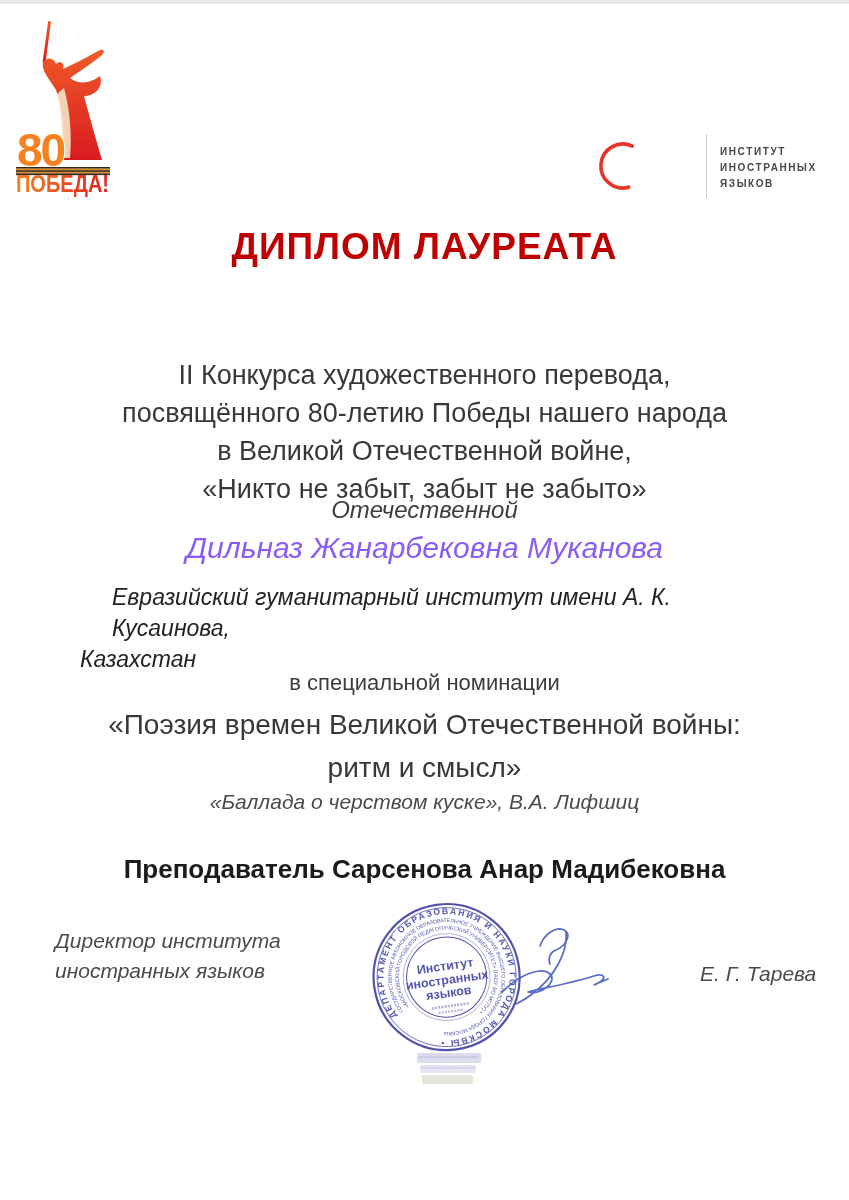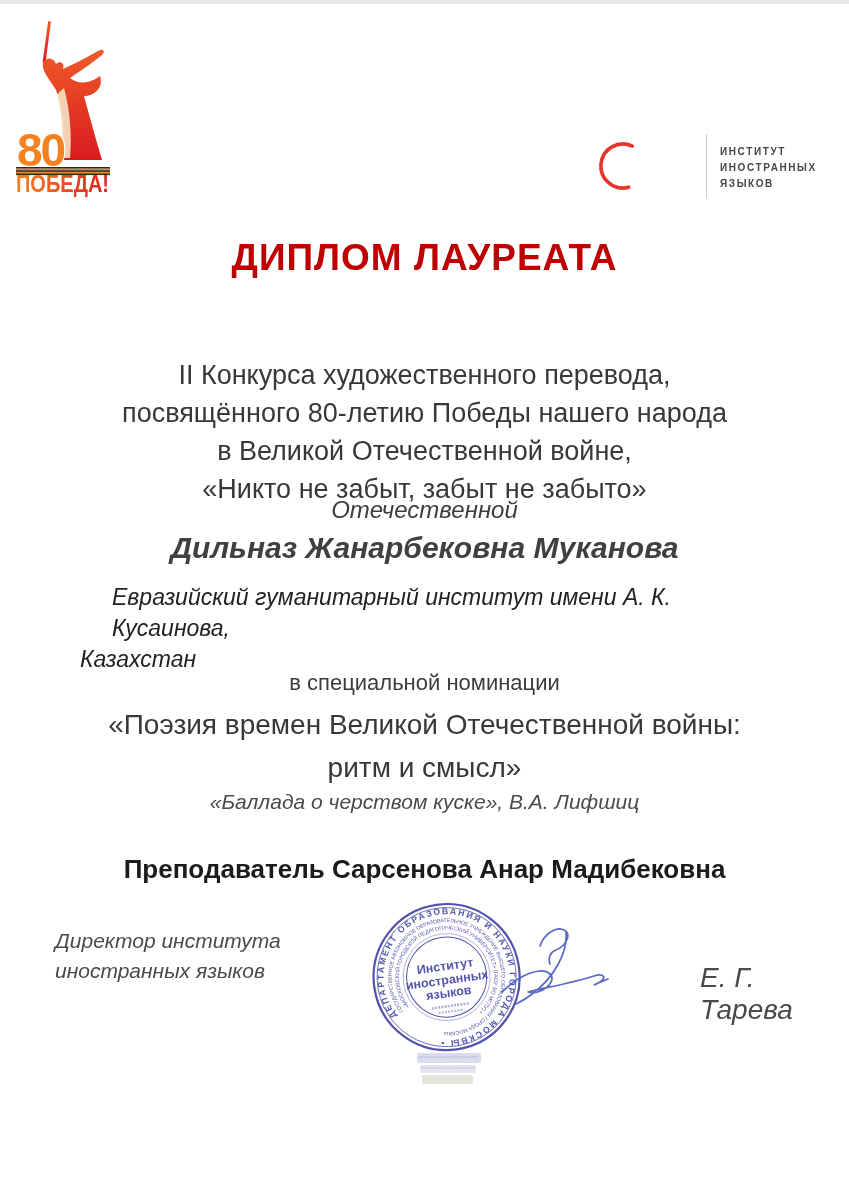--- a/index.html
+++ b/index.html
@@ -8,30 +8,30 @@
     width:849px;height:1200px;
     margin:4px auto;
     background:#ffffff;
     font-family:"Liberation Sans","DejaVu Sans",sans-serif;
     overflow:hidden;
   }
   .abs{position:absolute;}
   .center{left:0;right:0;text-align:center;}
 
   .title{
-    top:233px;font-size:37px;font-weight:bold;letter-spacing:1px;color:#bf0000;
+    top:222px;font-size:37px;font-weight:bold;letter-spacing:1px;color:#bf0000;
   }
   .contest{
     top:352px;font-size:27px;font-weight:300;color:#383838;line-height:38px;
   }
   .award-label{
     top:492px;font-size:24px;font-style:italic;color:#3d3d3d;
   }
   .recipient{
-    top:527px;font-size:30px;font-weight:bold;font-style:italic;color:#404040;
+    top:527px;font-size:30px;font-weight:normal;font-style:italic;color:#8b5cf6;
   }
   .affiliation{
     top:578px;left:80px;width:700px;
     font-size:23px;font-style:italic;color:#222222;line-height:31px;text-align:left;
   }
   .affiliation .indent{padding-left:32px;display:block;}
   .nomination-intro{
     top:666px;font-size:22px;font-weight:300;color:#3c3c3c;
   }
   .nomination{
@@ -40,21 +40,21 @@
   .work{
     top:786px;font-size:21px;font-weight:300;font-style:italic;color:#4a4a4a;
   }
   .teacher{
     top:850px;font-size:26px;font-weight:bold;color:#1b1b1b;
   }
   .director{
     top:922px;left:55px;font-size:21px;font-style:italic;color:#4a4a4a;line-height:30px;text-align:left;
   }
   .signer{
-    top:958px;left:700px;font-size:28px;font-style:italic;color:#4a4a4a;
+    top:958px;left:700px;font-size:21px;font-style:italic;color:#4a4a4a;
   }
 
   
   .mgpu{top:120px;left:598px;width:212px;height:92px;}
   .mgpu .arc{position:absolute;left:0;top:2px;}
   .mgpu .block{position:absolute;top:20px;font-size:10px;font-weight:bold;
     letter-spacing:1.6px;line-height:16px;color:#3f3f3f;white-space:nowrap;}
   .mgpu .univ{left:23px;}
   .mgpu .abbr{color:#bcbcbc;}
   .mgpu .divider{position:absolute;left:108px;top:10px;width:1px;height:64px;background:#cfcfcf;}

